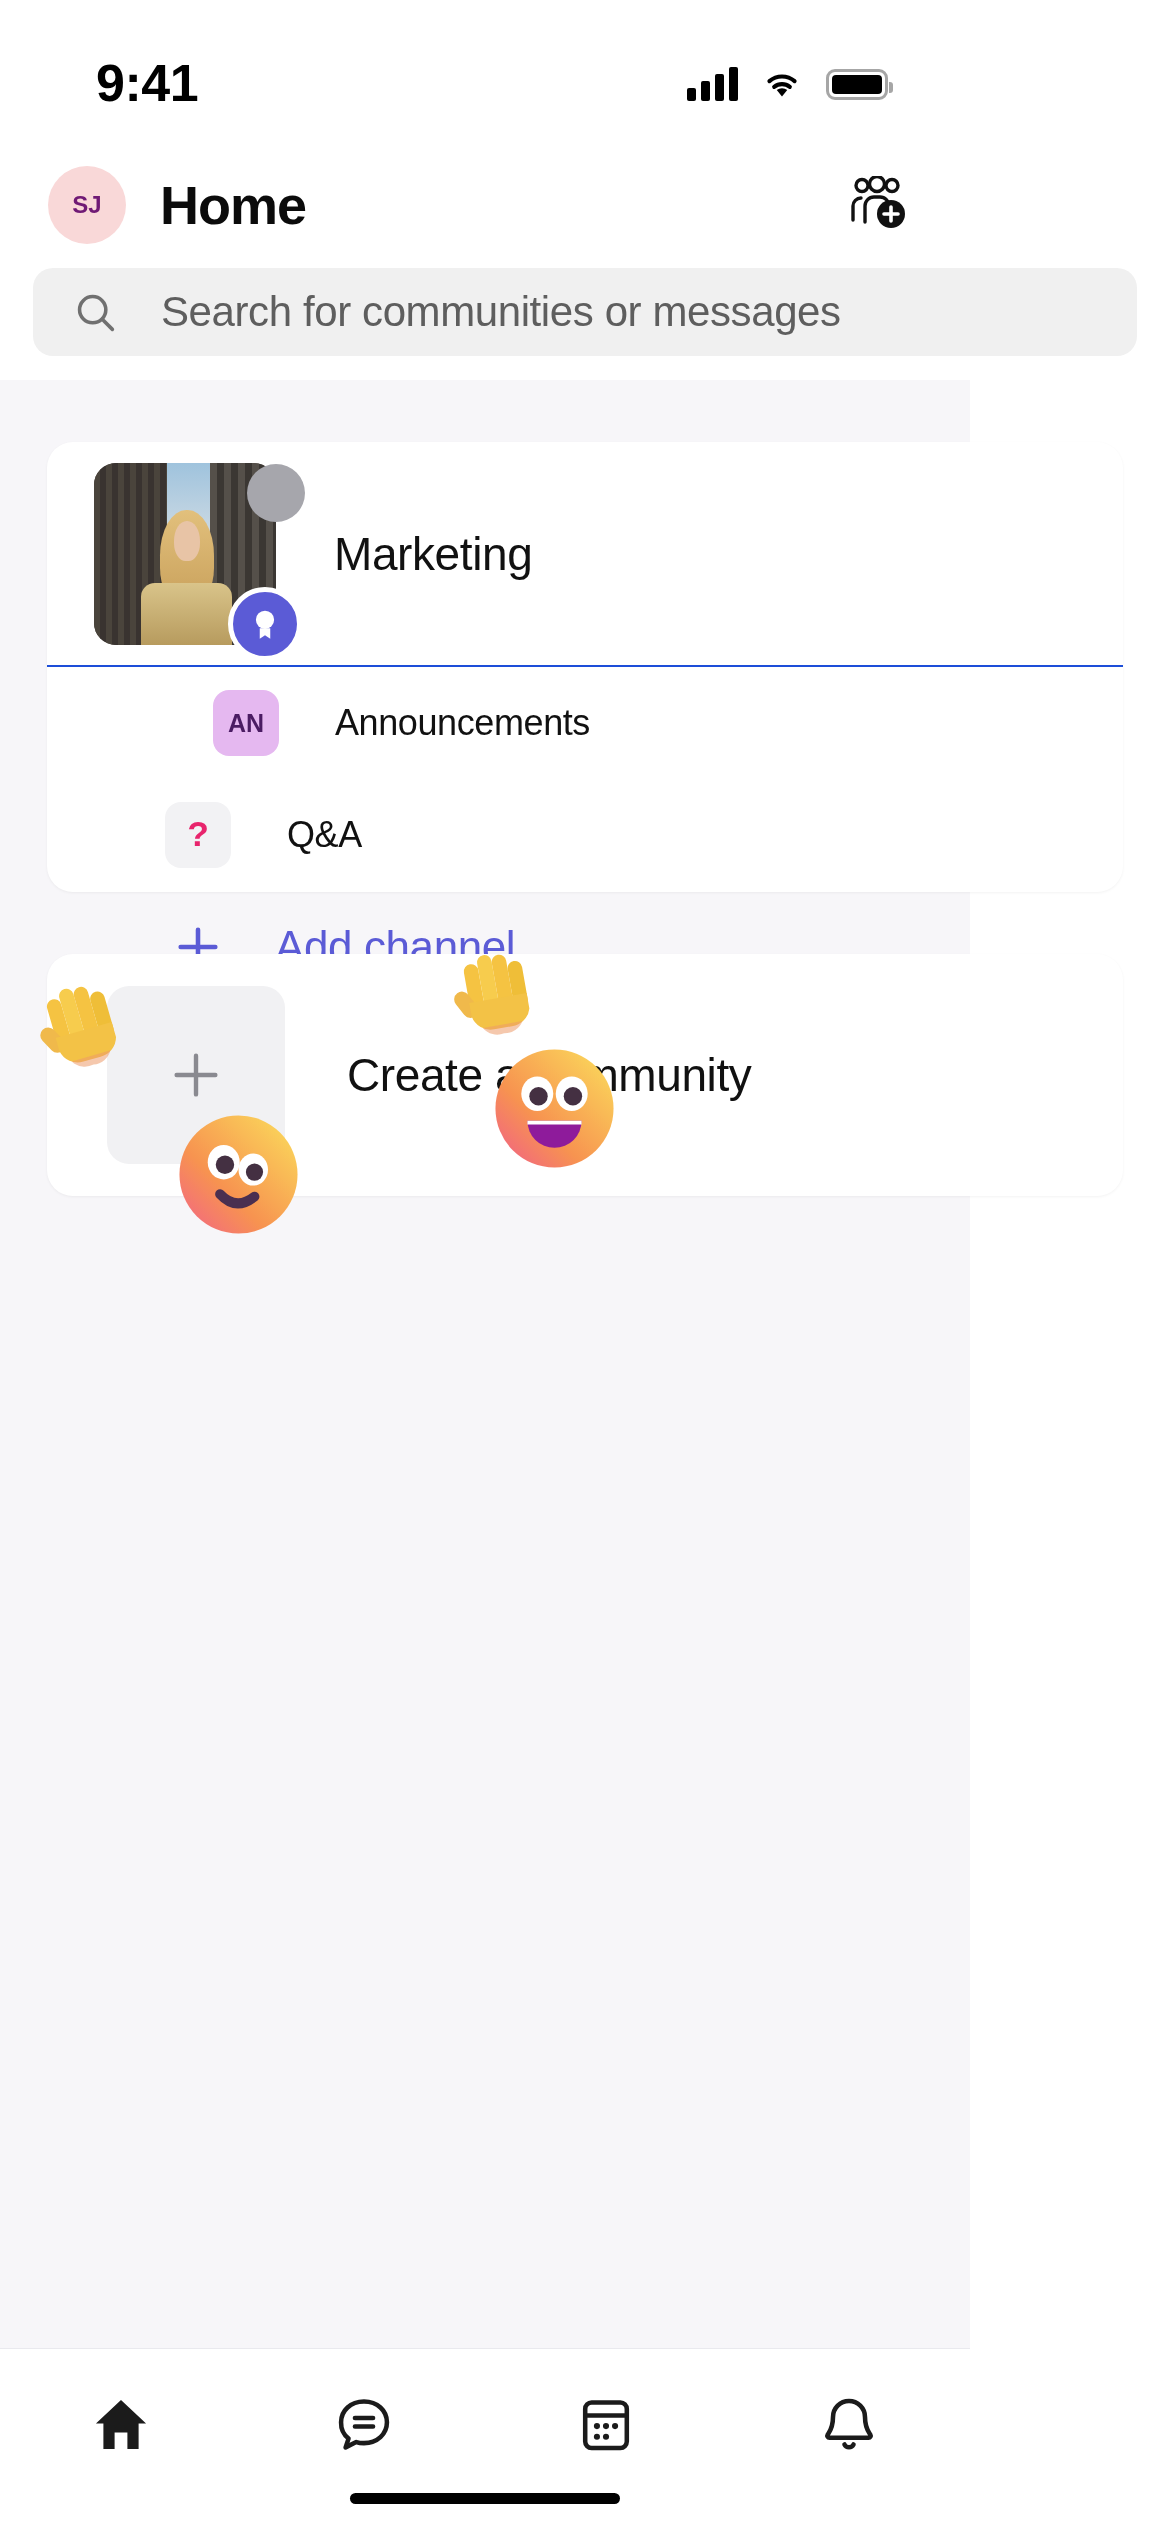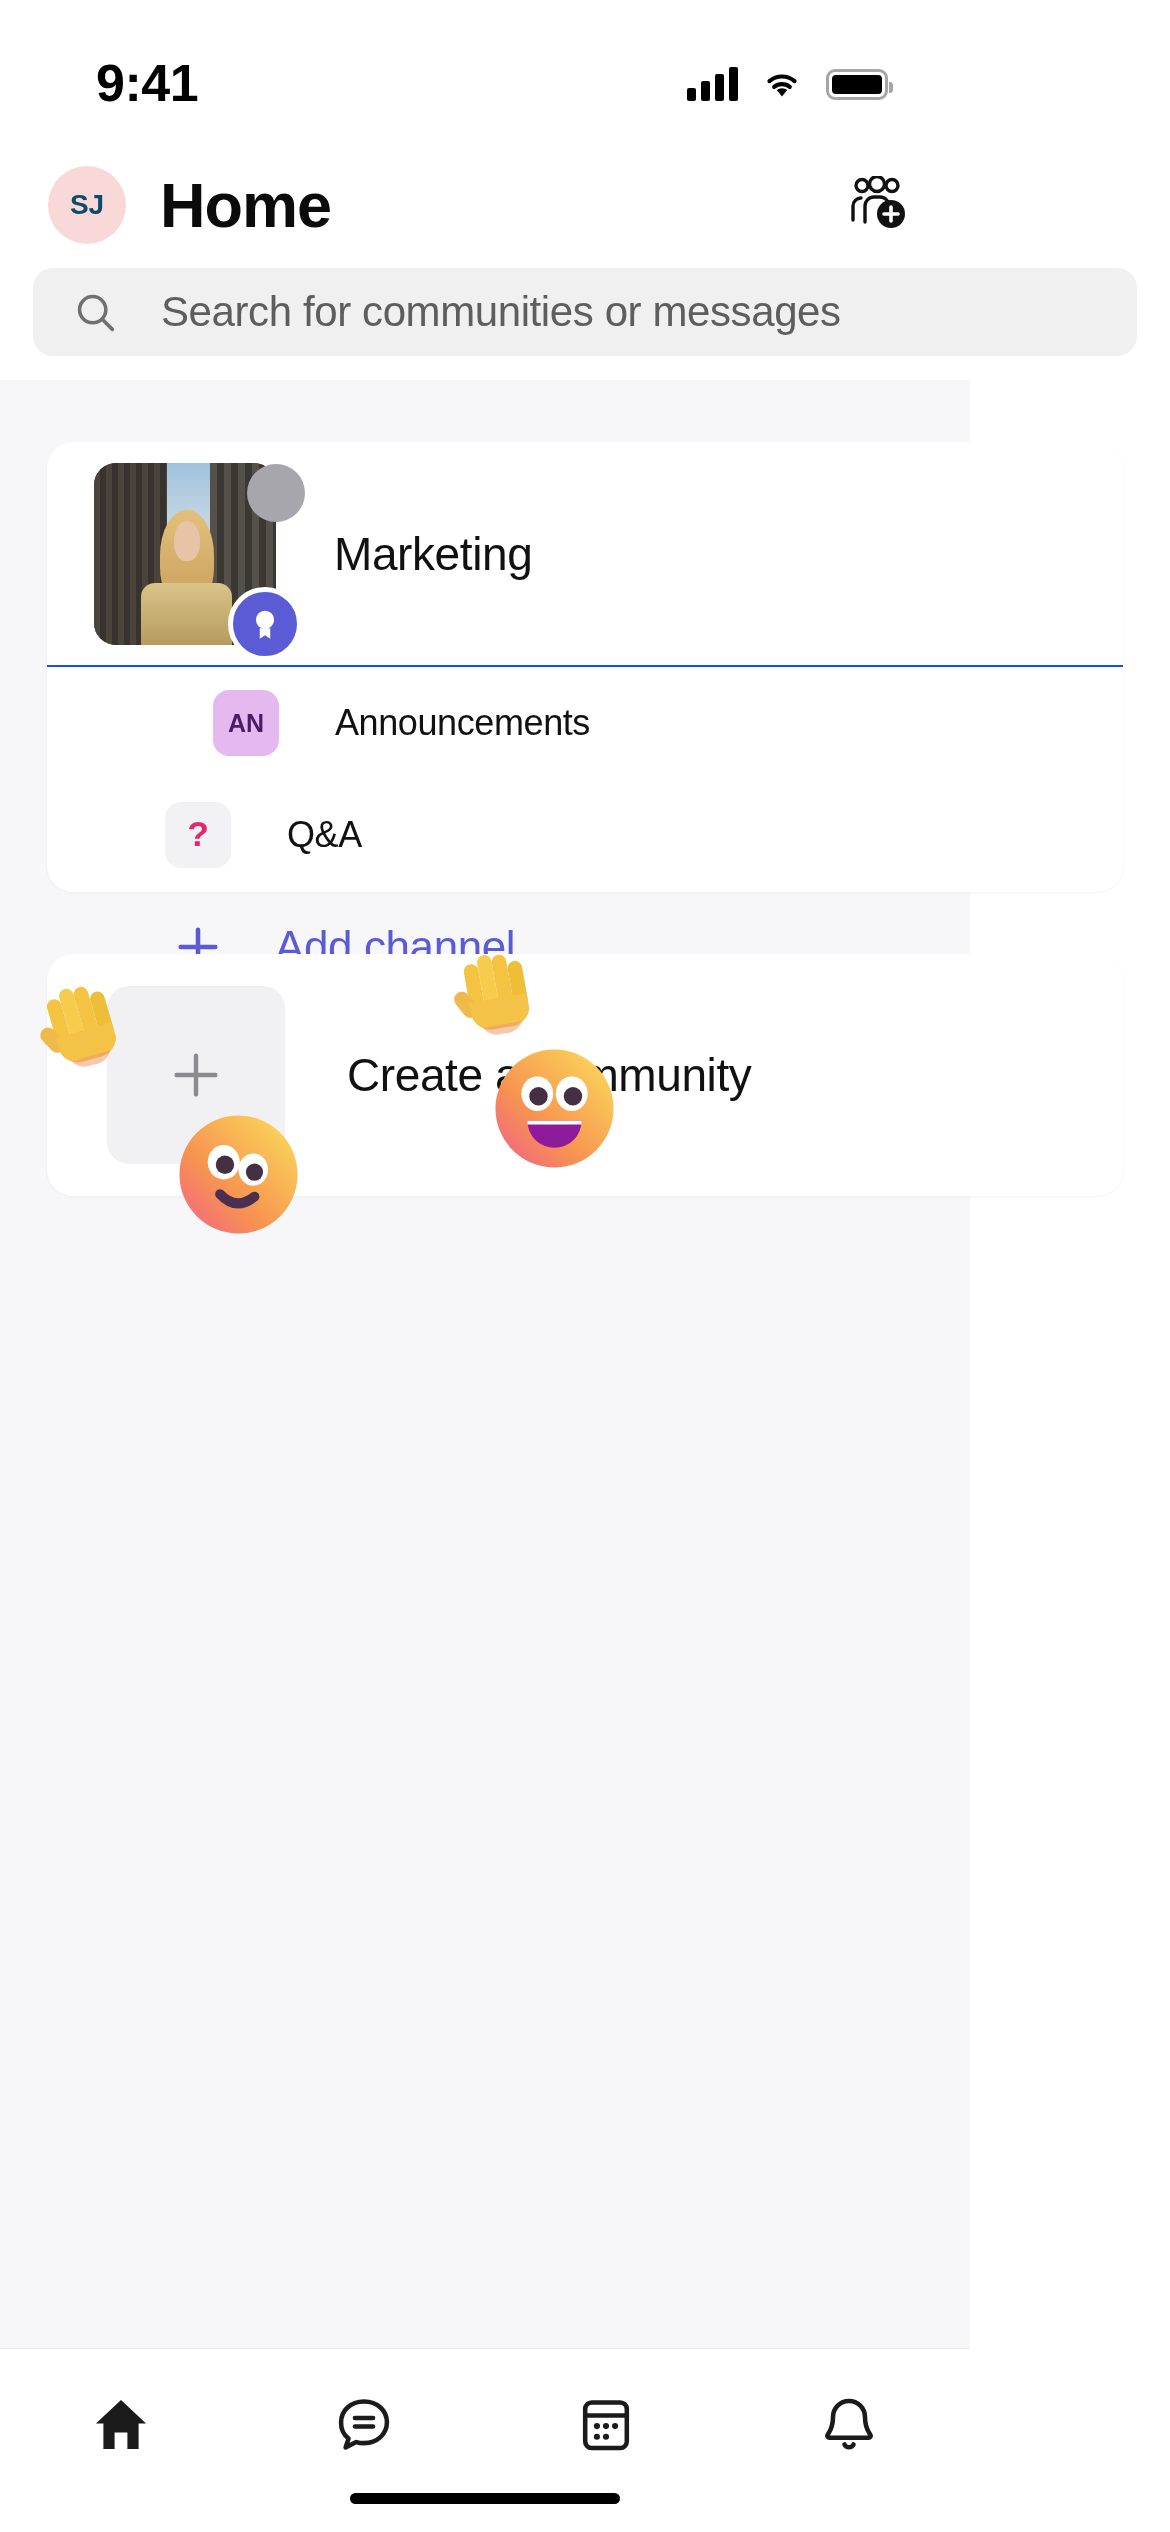--- a/index.html
+++ b/index.html
@@ -36,24 +36,24 @@
                  background:rgba(0,0,0,.35); border-radius:0 3px 3px 0; }
 
   
   .app-header {
     position:absolute; top:150px; left:0; right:0; height:110px;
     display:flex; align-items:center; padding:0 58px 0 48px;
   }
   .avatar-sj {
     width:78px; height:78px; border-radius:50%; background:#F9D8D8;
     display:flex; align-items:center; justify-content:center;
-    font-size:28px; font-weight:600; color:#0c4a6e; flex:0 0 auto;
+    font-size:24px; font-weight:600; color:#701a75; flex:0 0 auto;
   }
   .page-title {
-    font-size:63px; font-weight:700; color:#0b0b0b; margin-left:34px;
+    font-size:54px; font-weight:700; color:#0b0b0b; margin-left:34px;
     letter-spacing:-1px; line-height:1;
   }
   .header-spacer { flex:1; }
   .add-people-btn { width:70px; height:64px; display:flex; align-items:center; justify-content:center; }
 
   
   .search-wrap { position:absolute; top:268px; left:33px; width:1104px; height:88px; }
   .search-box {
     width:100%; height:100%; background:#F0F0F0; border-radius:20px;
     display:flex; align-items:center; padding:0 40px;

